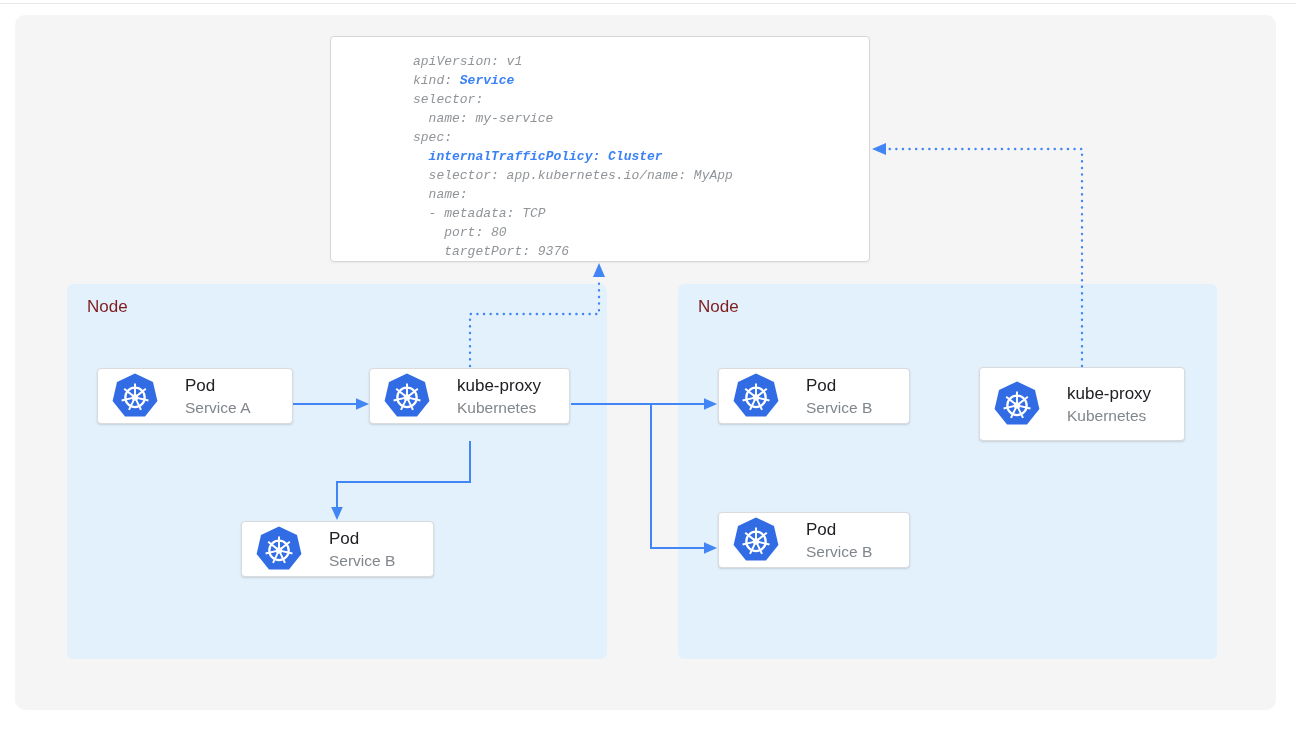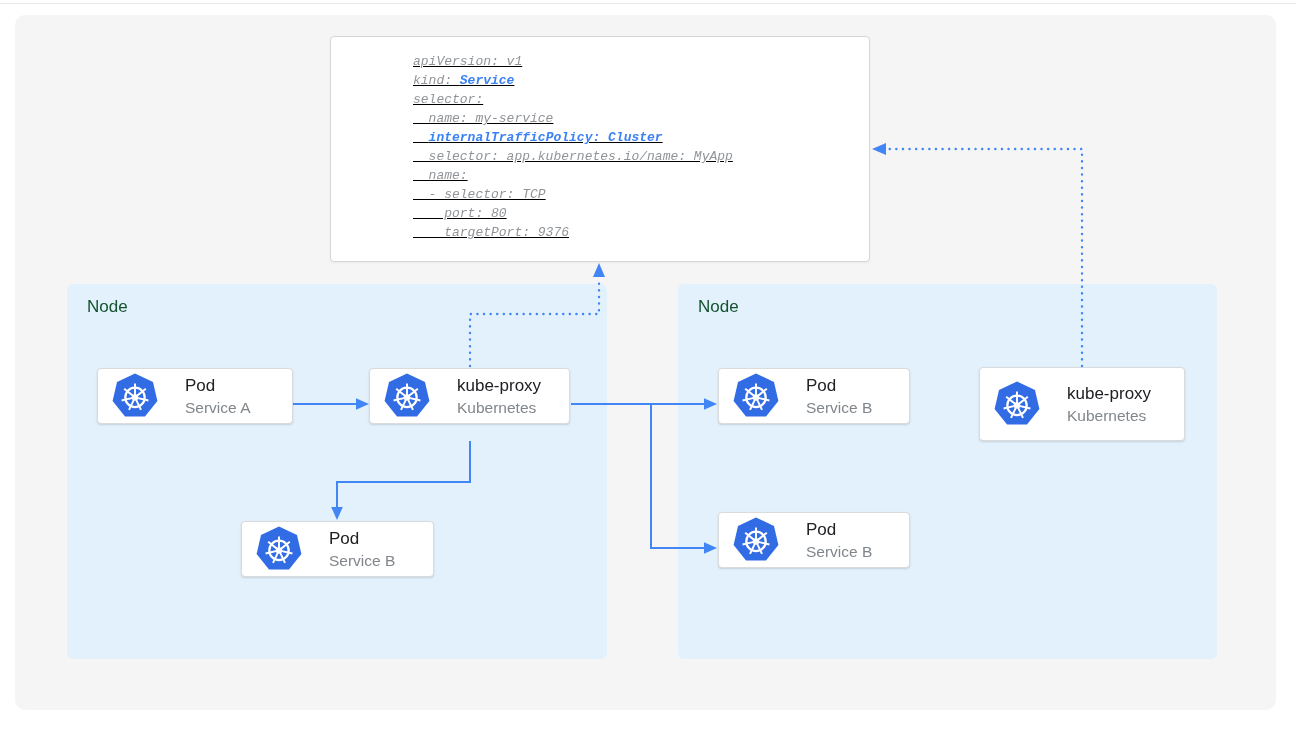--- a/index.html
+++ b/index.html
@@ -17,40 +17,39 @@
   .canvas {
     position:absolute; left:15px; top:15px; width:1261px; height:695px;
     background:#f5f5f6; border-radius:10px;
   }
   
   .yaml-card {
     position:absolute; left:330px; top:36px; width:540px; height:226px;
     background:#ffffff; border:1px solid #d7d7d7; border-radius:4px;
     box-shadow:0 1px 2px rgba(0,0,0,0.05);
     padding:15px 0 0 82px;
-    text-decoration:underline;
   }
   .code-line {
     font-family:"Liberation Mono", monospace;
     font-style:italic;
     font-size:13px; line-height:19px;
     color:#909498;
     white-space:pre;
   }
   .code-line .bold-seg { font-weight:bold; color:#3b82f6; }
   
   .node {
     position:absolute; top:284px; width:540px; height:375px;
     background:#e2f1fc; border-radius:6px;
   }
   .node-left  { left:67px;  }
   .node-right { left:678px; width:539px; }
   .node-label {
     position:absolute; left:20px; top:13px;
-    font-size:17px; color:#14532d;
+    font-size:17px; color:#7f1d1d;
   }
   
   .card {
     position:absolute; height:56px;
     background:#ffffff; border:1px solid #dadbdd; border-radius:4px;
     box-shadow:0 1px 2px rgba(60,64,67,0.18);
     display:flex; align-items:center;
     padding-left:14px;
   }
   .k8s-icon { width:46px; height:46px; flex:0 0 46px; }
@@ -99,24 +98,25 @@
 
 <div class="top-divider"></div>
 
 <div class="canvas"></div>
 
 <div class="yaml-card">
   <div class="code-line"><span>apiVersion: v1</span><span class="bold-seg"></span></div>
   <div class="code-line"><span>kind: </span><span class="bold-seg">Service</span></div>
   <div class="code-line"><span>selector:</span><span class="bold-seg"></span></div>
   <div class="code-line"><span>  name: my-service</span><span class="bold-seg"></span></div>
+  <div class="code-line"><span>spec:</span><span class="bold-seg"></span></div>
   <div class="code-line"><span>  </span><span class="bold-seg">internalTrafficPolicy: Cluster</span></div>
   <div class="code-line"><span>  selector: app.kubernetes.io/name: MyApp</span><span class="bold-seg"></span></div>
   <div class="code-line"><span>  name:</span><span class="bold-seg"></span></div>
-  <div class="code-line"><span>  - selector: TCP</span><span class="bold-seg"></span></div>
+  <div class="code-line"><span>  - metadata: TCP</span><span class="bold-seg"></span></div>
   <div class="code-line"><span>    port: 80</span><span class="bold-seg"></span></div>
   <div class="code-line"><span>    targetPort: 9376</span><span class="bold-seg"></span></div>
 </div>
 
 <div class="node node-left">
   <div class="node-label">Node</div>
 
   <div class="card pod-a">
     <svg class="k8s-icon">
         <use href="#k8s-logo"></use>

